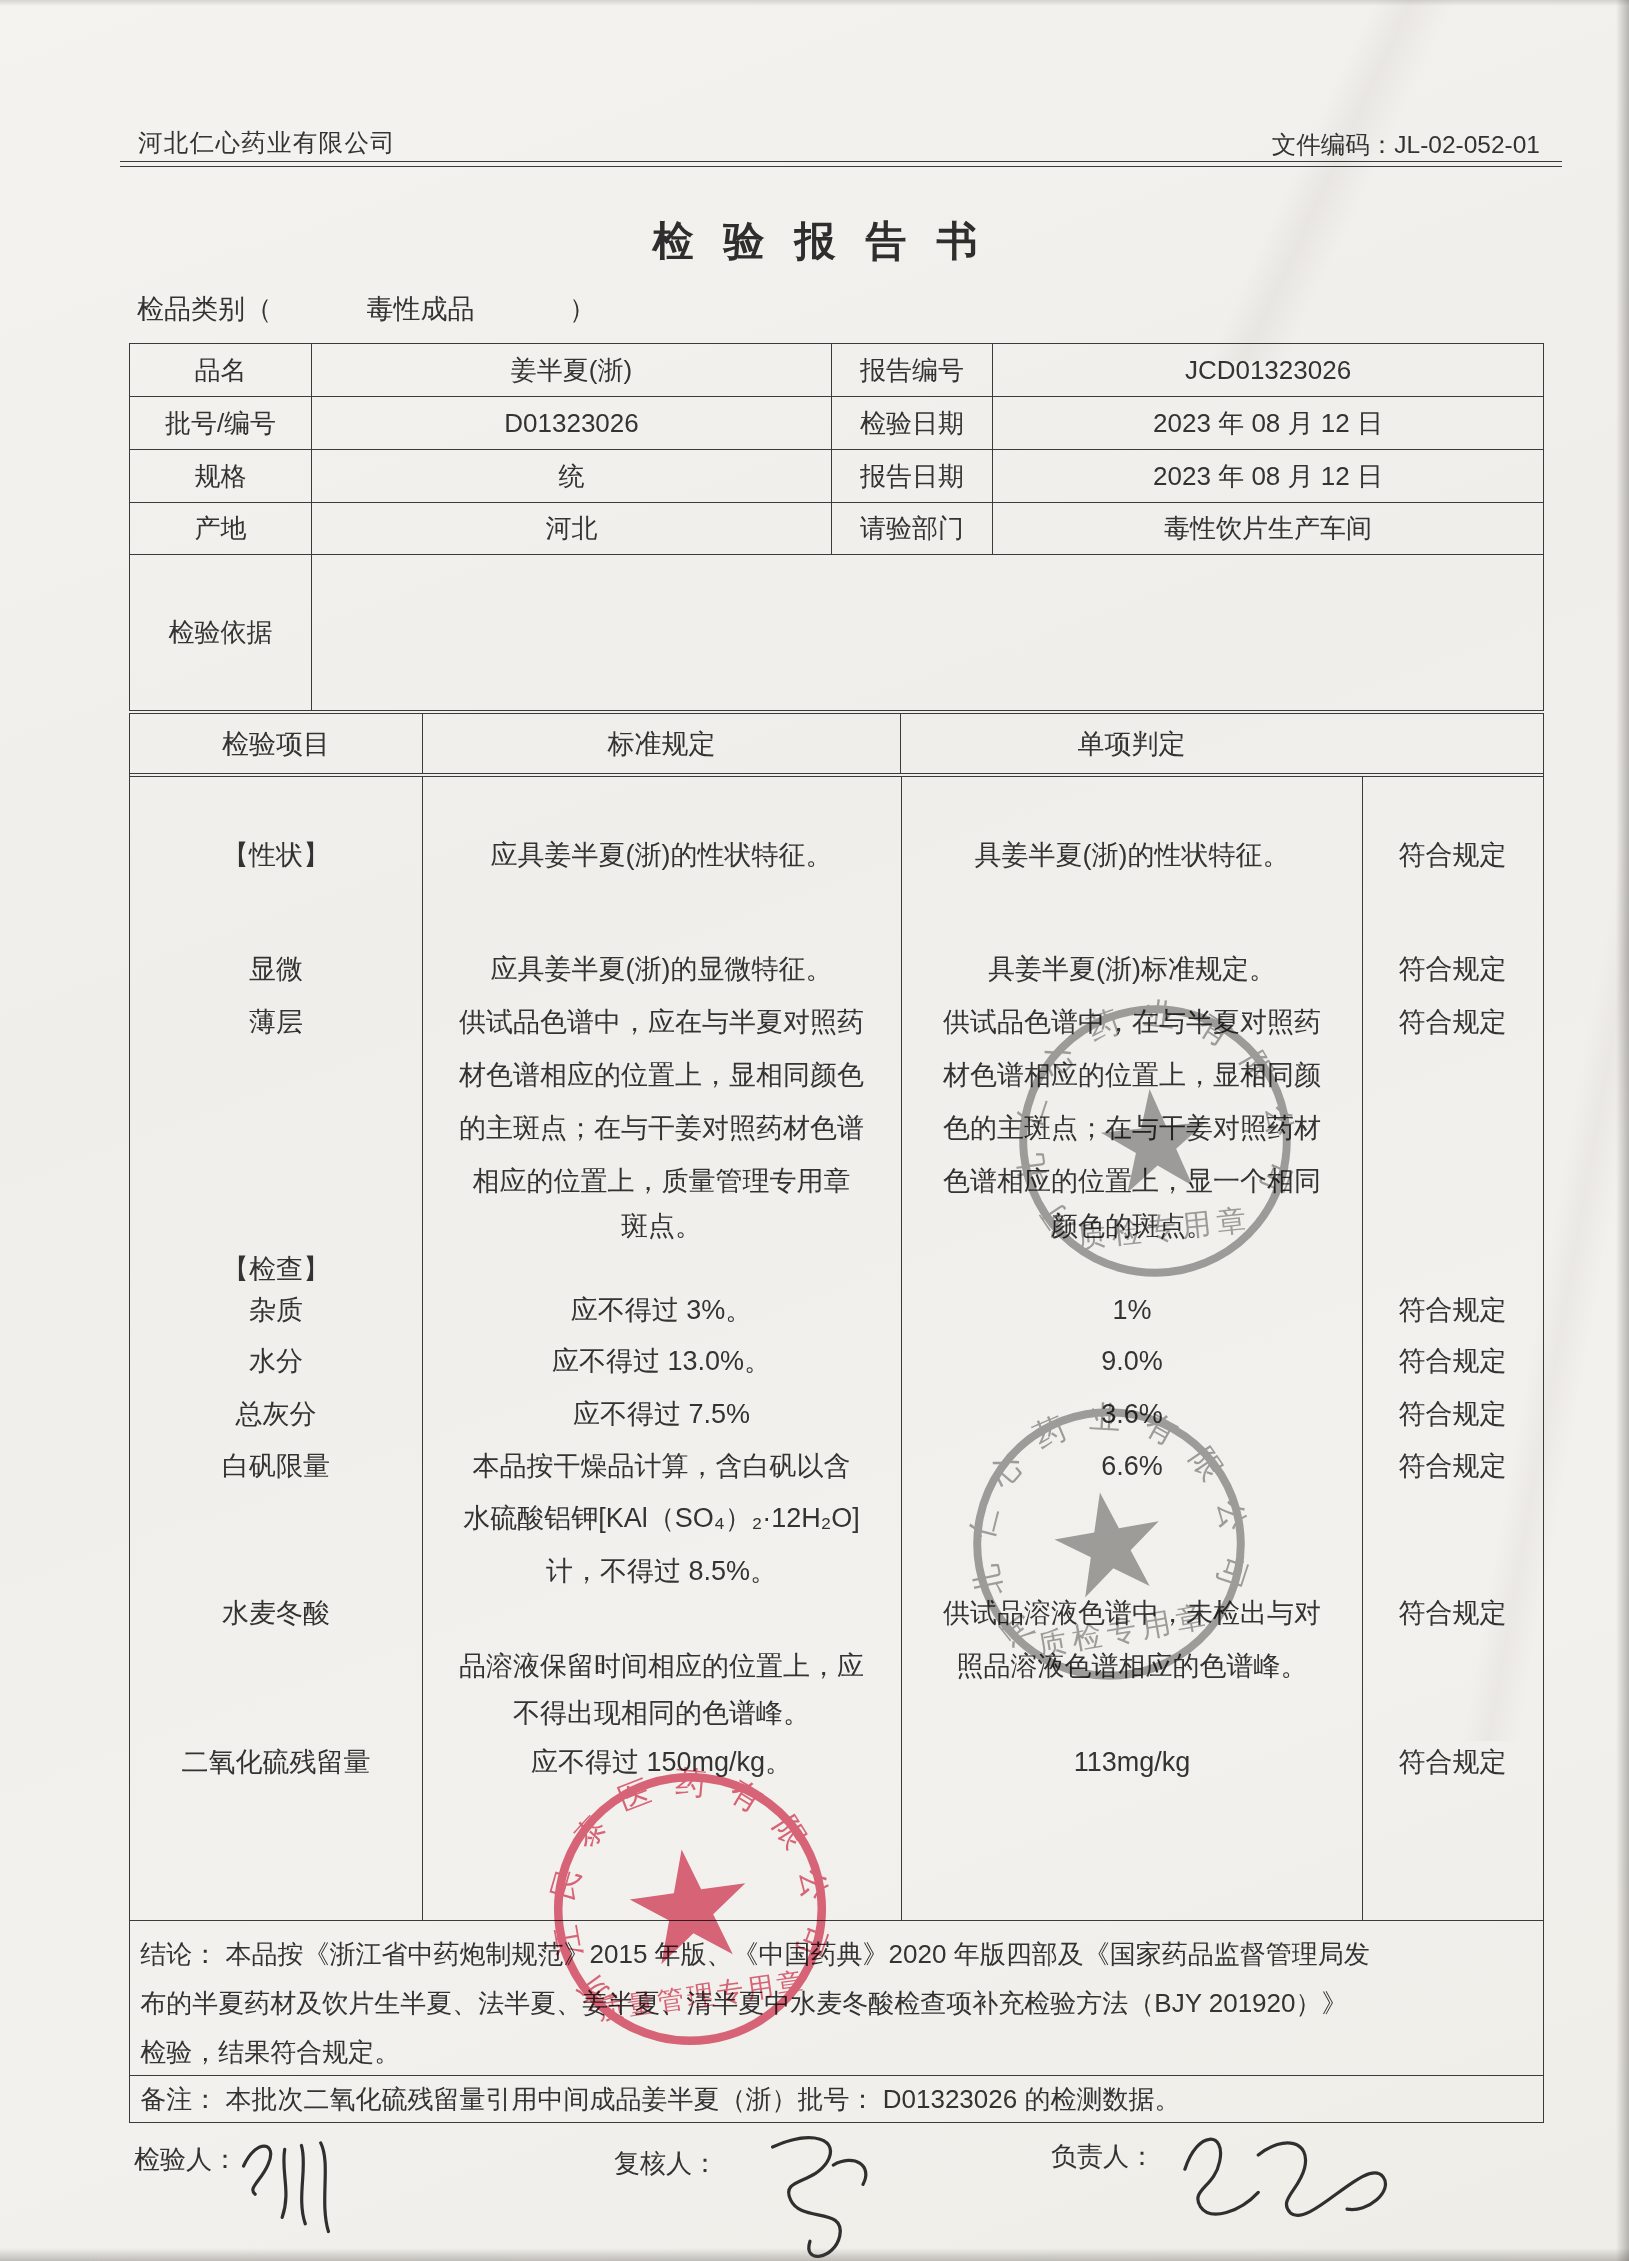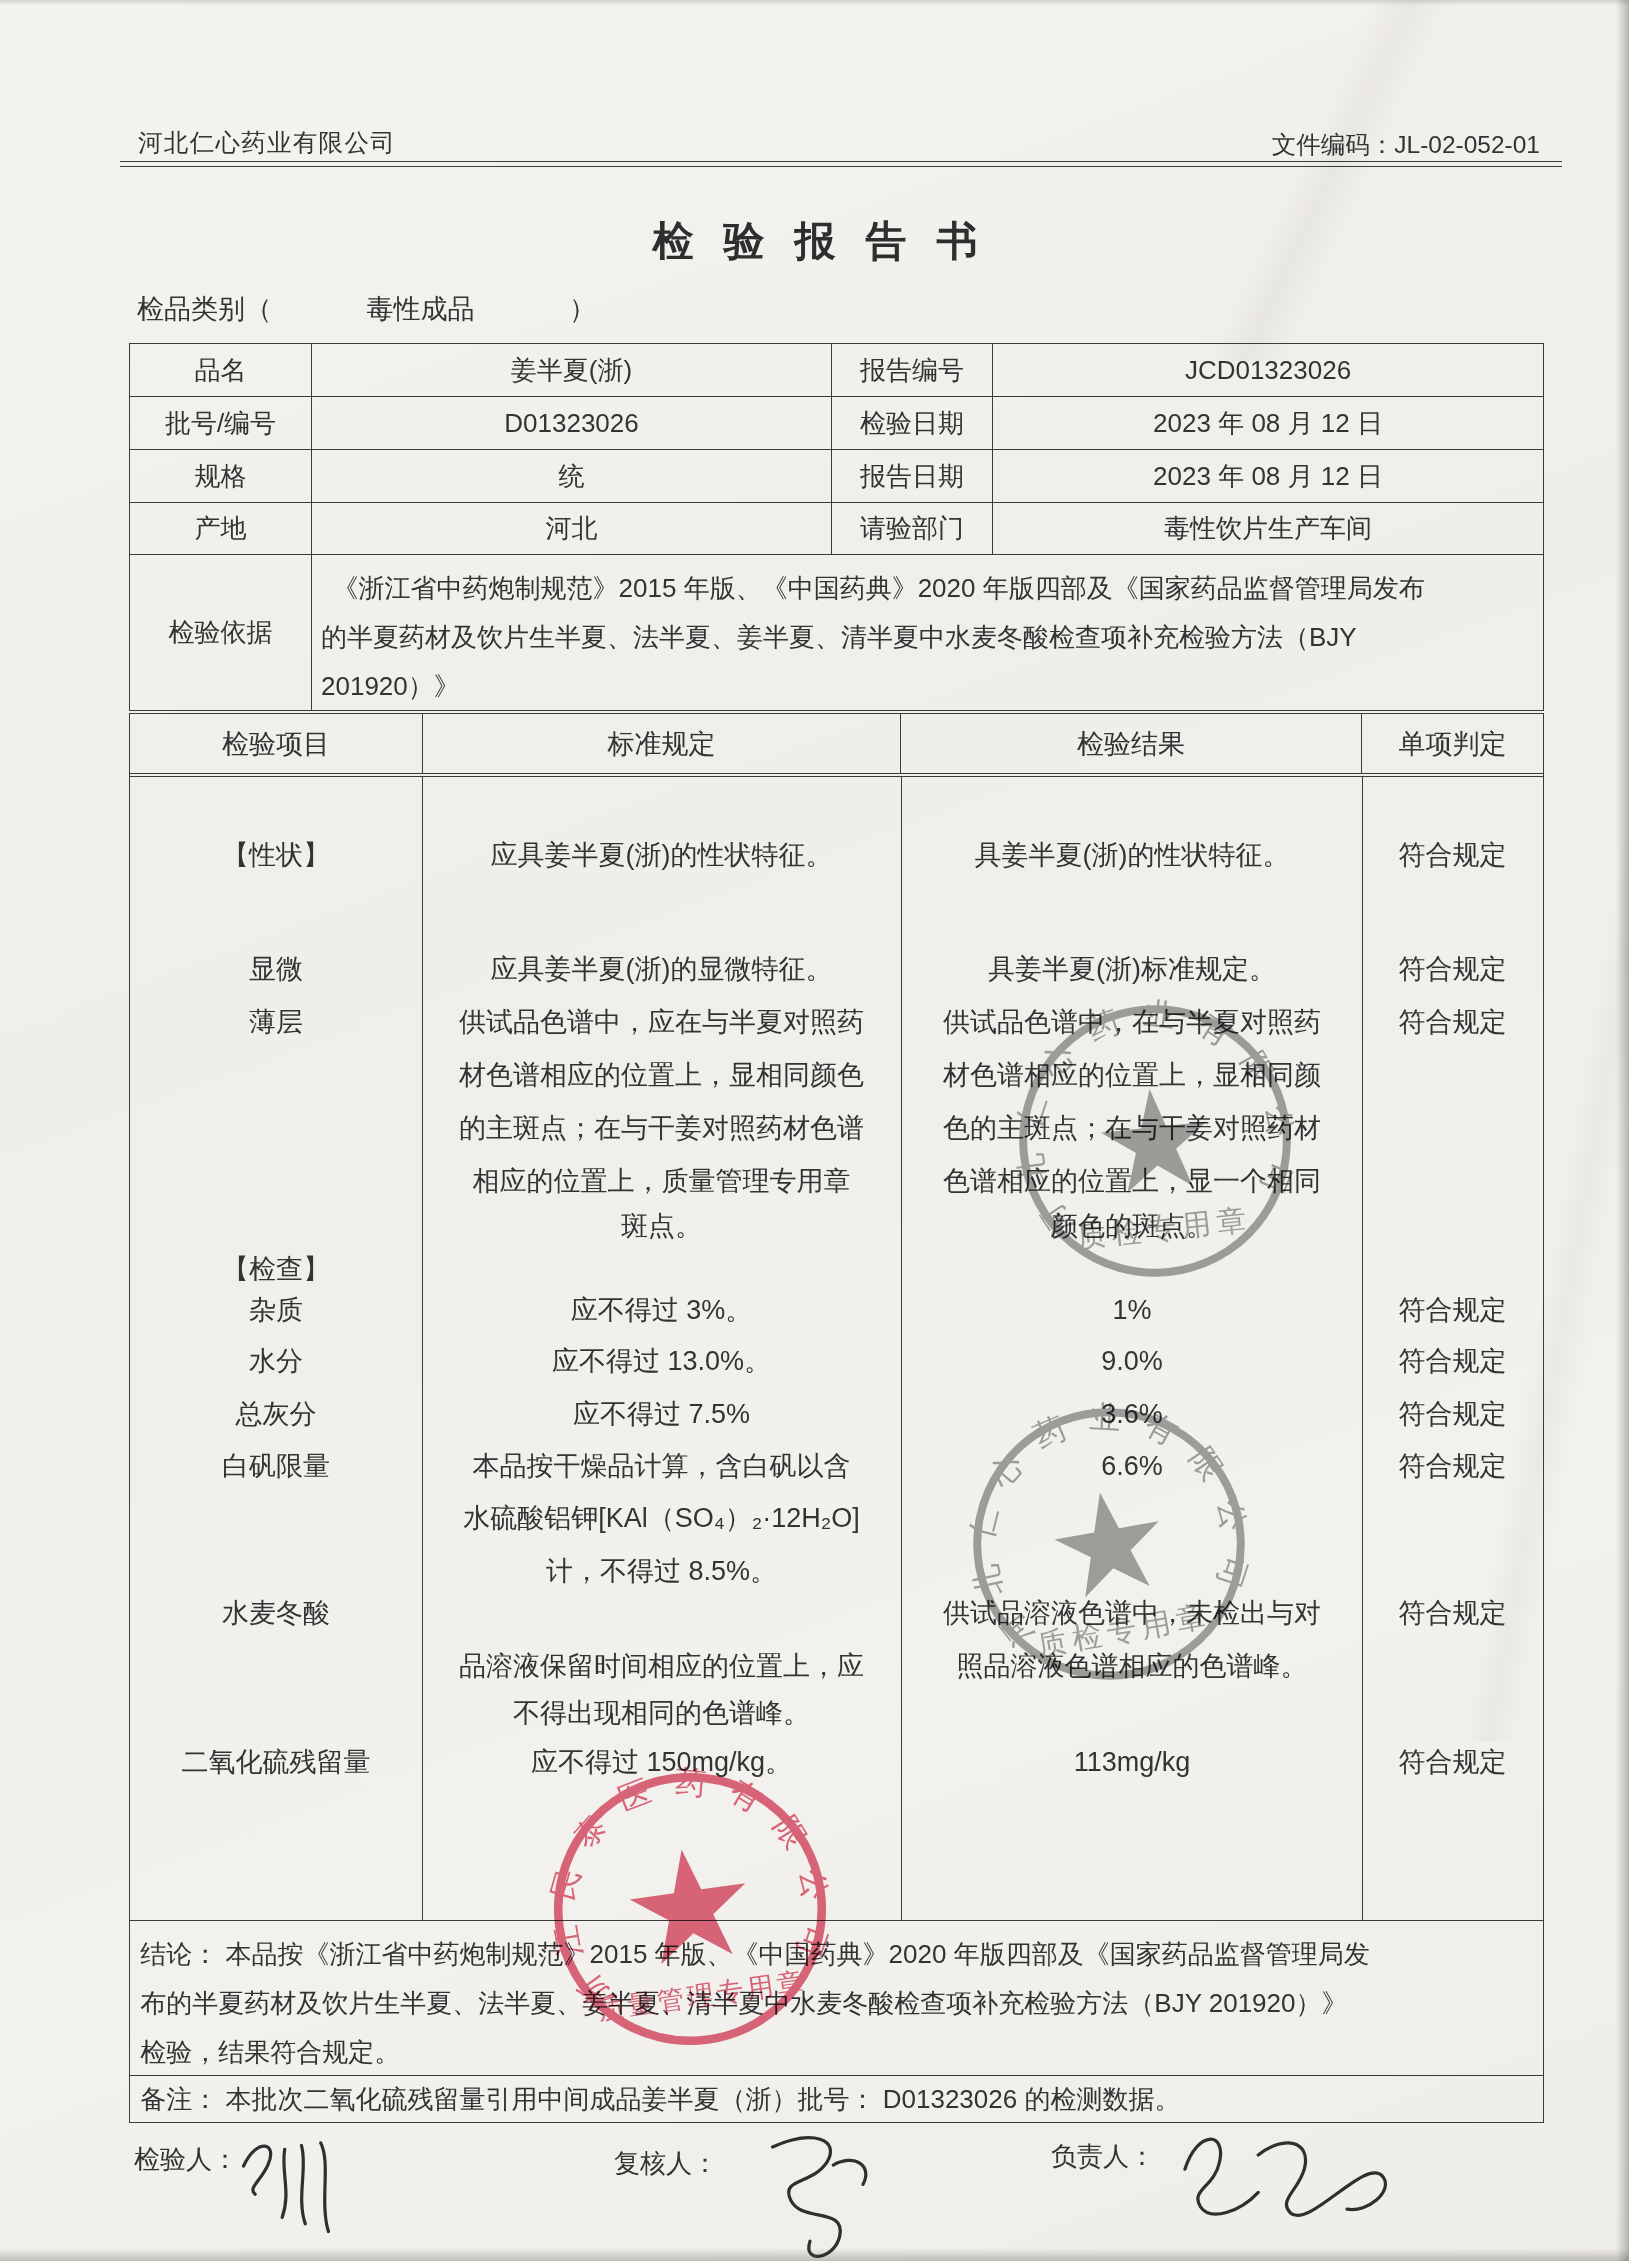--- a/index.html
+++ b/index.html
@@ -99,32 +99,26 @@
     <div class="c">统</div>
     <div class="c">报告日期</div>
     <div class="c last">2023 年 08 月 12 日</div>
 
     <div class="c">产地</div>
     <div class="c">河北</div>
     <div class="c">请验部门</div>
     <div class="c last">毒性饮片生产车间</div>
 
     <div class="c basis-label">检验依据</div>
-    <div class="basis-body">
-      <div class="bl0">《浙江省中药炮制规范》2015 年版、《中国药典》2020 年版四部及《国家药品监督管理局发布</div>
-      <div>的半夏药材及饮片生半夏、法半夏、姜半夏、清半夏中水麦冬酸检查项补充检验方法（BJY</div>
-      <div>201920）》</div>
-    </div>
   </div>
 
   <div class="t2">
     <div class="thead">
       <div class="th">检验项目</div>
       <div class="th">标准规定</div>
-      <div class="th">检验结果</div>
       <div class="th last">单项判定</div>
     </div>
 
     <div class="items">
       <div class="vline v1"></div>
       <div class="vline v2"></div>
       <div class="vline v3"></div>
 
       <div class="irow" style="top:52px">
         <div class="ic p1">【性状】</div>

